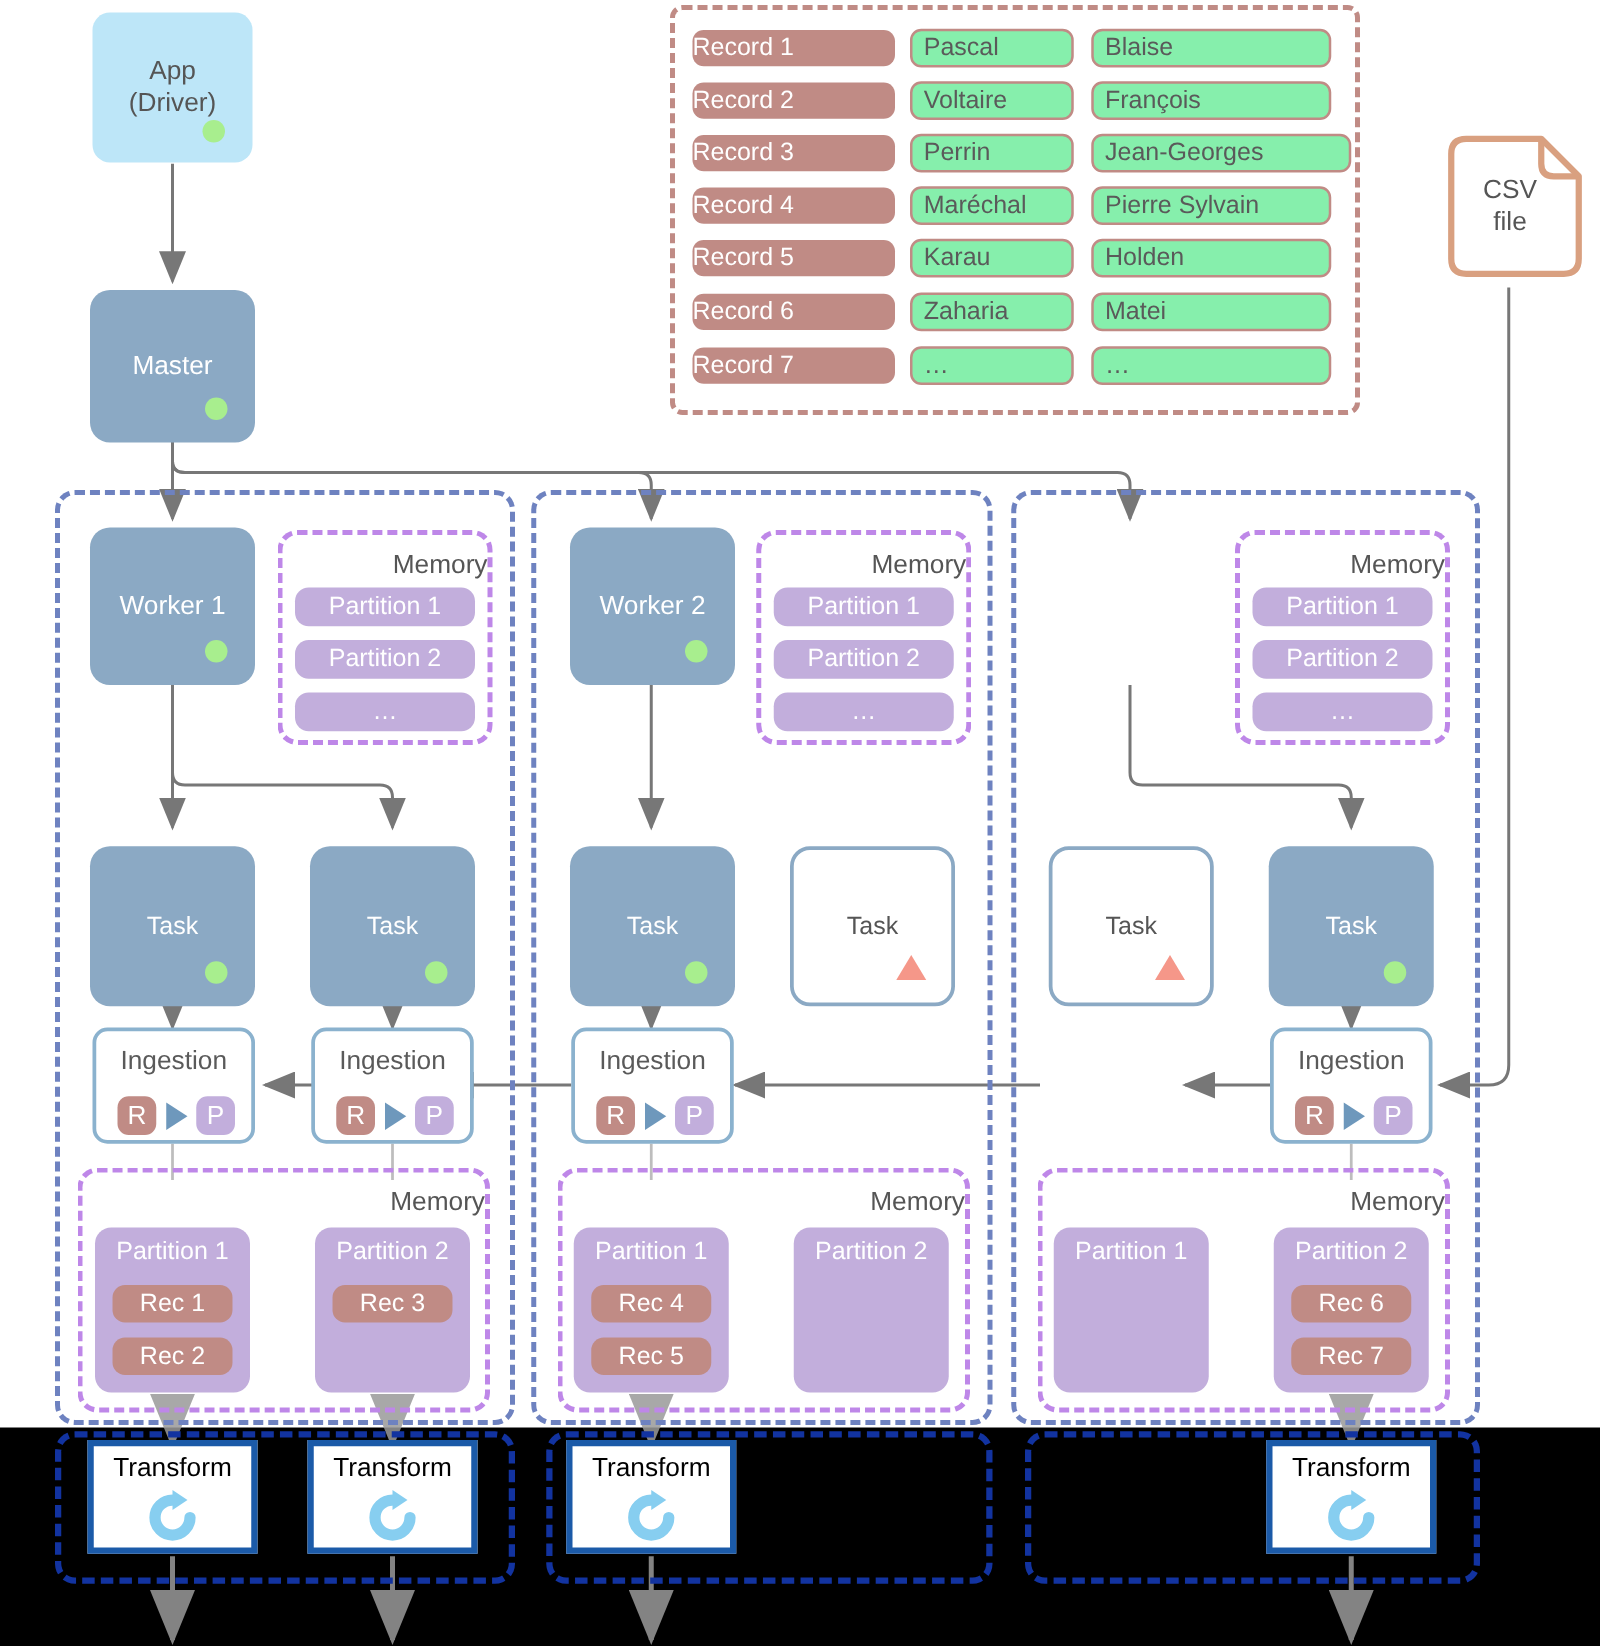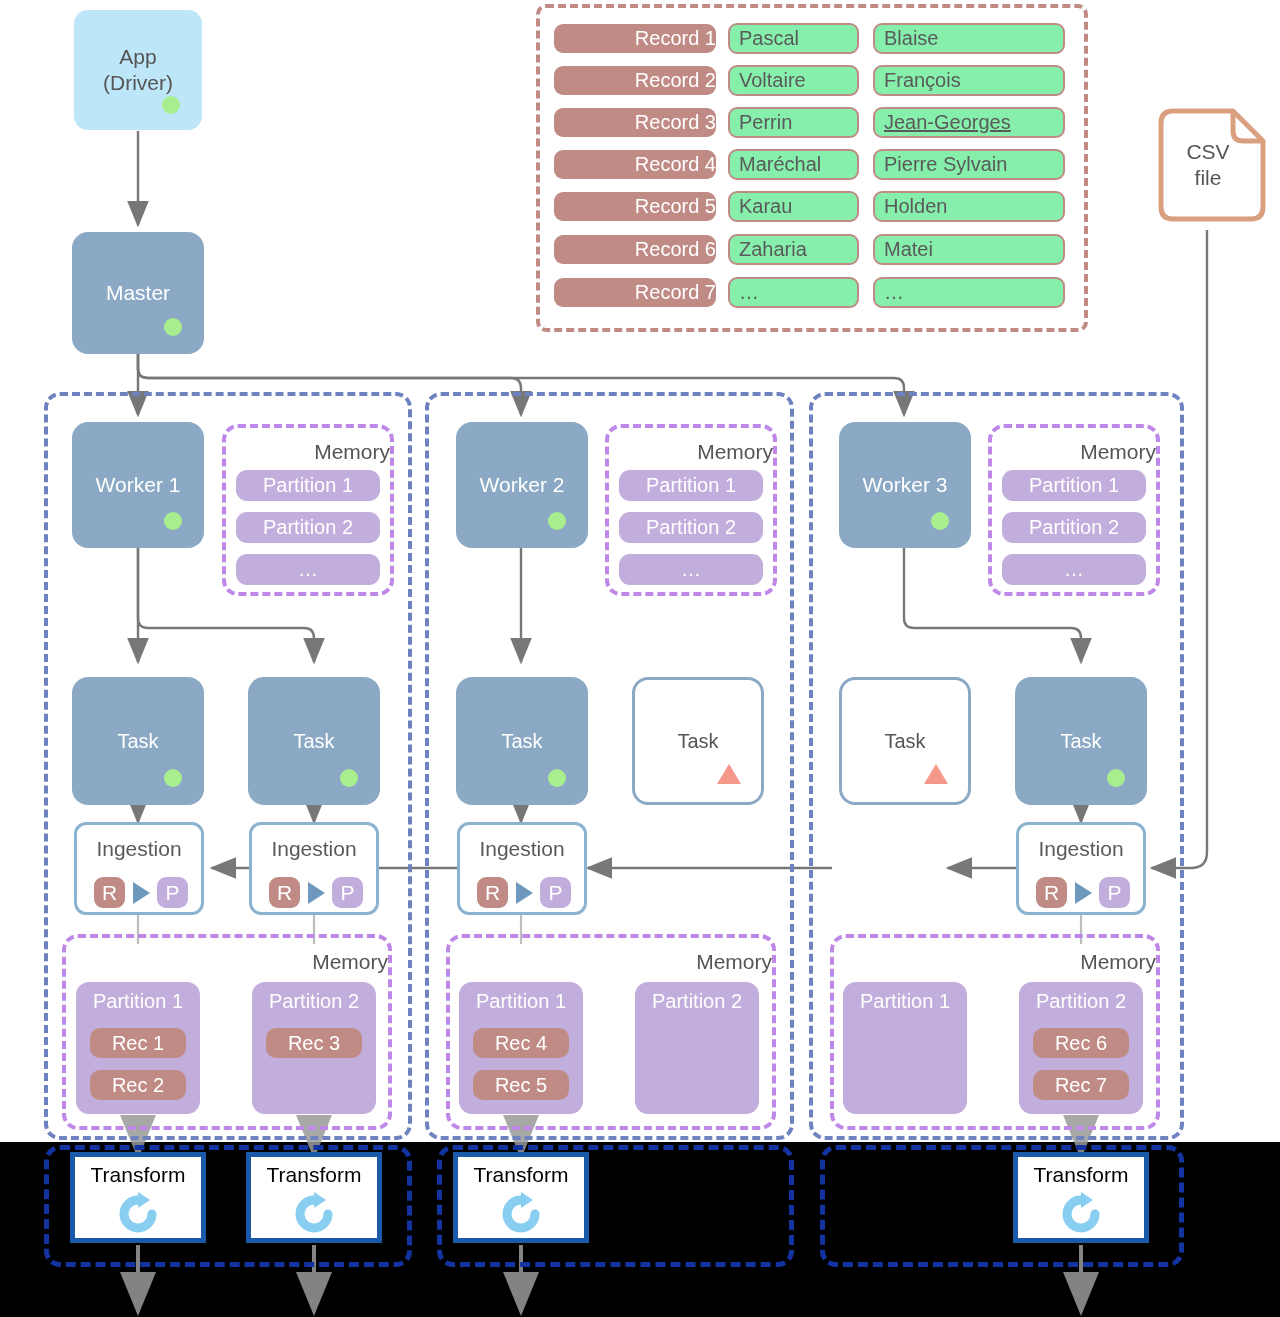--- a/index.html
+++ b/index.html
@@ -38,21 +38,21 @@
              color:#fff;font-size:20px;display:flex;align-items:center;justify-content:center;}
   .part-box{position:absolute;box-sizing:border-box;background:#C2AEDC;border-radius:13px;
             color:#fff;font-size:20px;padding-top:8px;}
   .part-box .plabel{text-align:center;display:block;}
   .rec-pill{position:absolute;box-sizing:border-box;background:#C08B85;border-radius:10px;color:#fff;
             font-size:20px;display:flex;align-items:center;justify-content:center;}
 
   
   .grp-csv{position:absolute;box-sizing:border-box;border:4px dashed #C08B85;border-radius:10px;}
   .rec-badge{position:absolute;box-sizing:border-box;background:#C08B85;border-radius:9px;color:#fff;
-             font-size:20px;display:flex;align-items:center;justify-content:flex-end;}
+             font-size:20px;display:flex;align-items:center;justify-content:flex-start;}
   .cell{position:absolute;box-sizing:border-box;background:#86efac;border:2.5px solid #C08B85;border-radius:9px;
         color:#5A5A5A;font-size:20px;display:flex;align-items:center;padding-left:9px;}
 
   
   .csvfile{position:absolute;}
   .csvfile .lbl{position:absolute;left:0;right:0;text-align:center;color:#555;font-size:21px;line-height:1.2;}
 
   
   .ingest{position:absolute;box-sizing:border-box;background:#fff;border:3px solid #8BB2CE;border-radius:12px;}
   .ingest .itxt{position:absolute;left:0;right:0;text-align:center;color:#5A5A5A;font-size:21px;}
@@ -168,21 +168,21 @@
   <div class="cell" style="left:873px;top:65px;width:192px;height:31px;">
       <span>François</span>
     </div>
 
   <div class="rec-badge" style="left:554px;top:108px;width:162px;height:29px;">
       <span>Record 3</span>
     </div>
   <div class="cell" style="left:728px;top:107px;width:131px;height:31px;">
       <span>Perrin</span>
     </div>
-  <div class="cell" style="left:873px;top:107px;width:192px;height:31px;text-decoration:underline;">
+  <div class="cell" style="left:873px;top:107px;width:208px;height:31px;">
       <span>Jean-Georges</span>
     </div>
 
   <div class="rec-badge" style="left:554px;top:150px;width:162px;height:29px;">
       <span>Record 4</span>
     </div>
   <div class="cell" style="left:728px;top:149px;width:131px;height:31px;">
       <span>Maréchal</span>
     </div>
   <div class="cell" style="left:873px;top:149px;width:192px;height:31px;">
@@ -362,24 +362,20 @@
     <span class="ttxt">Transform</span>
     <svg width="52" height="46" viewBox="0 0 52 46">
       <path d="M26,9 A14,14 0 1 0 40,23" fill="none" stroke="#87CEF0" stroke-width="9" stroke-linecap="round"></path>
       <path d="M26,1 L26,17 L38,9 Z" fill="#87CEF0"></path>
     </svg>
   </div>
 
   <div class="grp-worker" style="left:809px;top:392px;width:375px;height:748px;"></div>
   <div class="grp-worker dark" style="left:820px;top:1145px;width:364px;height:122px;"></div>
 
-  <div class="node blue" style="left:839px;top:422px;width:132px;height:126px;">
-    <span>Worker 3</span>
-    <span class="dot" style="right:22px;bottom:18px;"></span>
-  </div>
 
   <div class="grp-mem" style="left:988px;top:424px;width:172px;height:172px;">
     <span class="mem-title" style="top:12px;">Memory</span>
   </div>
   <div class="part-pill" style="left:1002px;top:470px;width:144px;height:31px;">
       <span>Partition 1</span>
     </div>
   <div class="part-pill" style="left:1002px;top:512px;width:144px;height:31px;">
       <span>Partition 2</span>
     </div>

